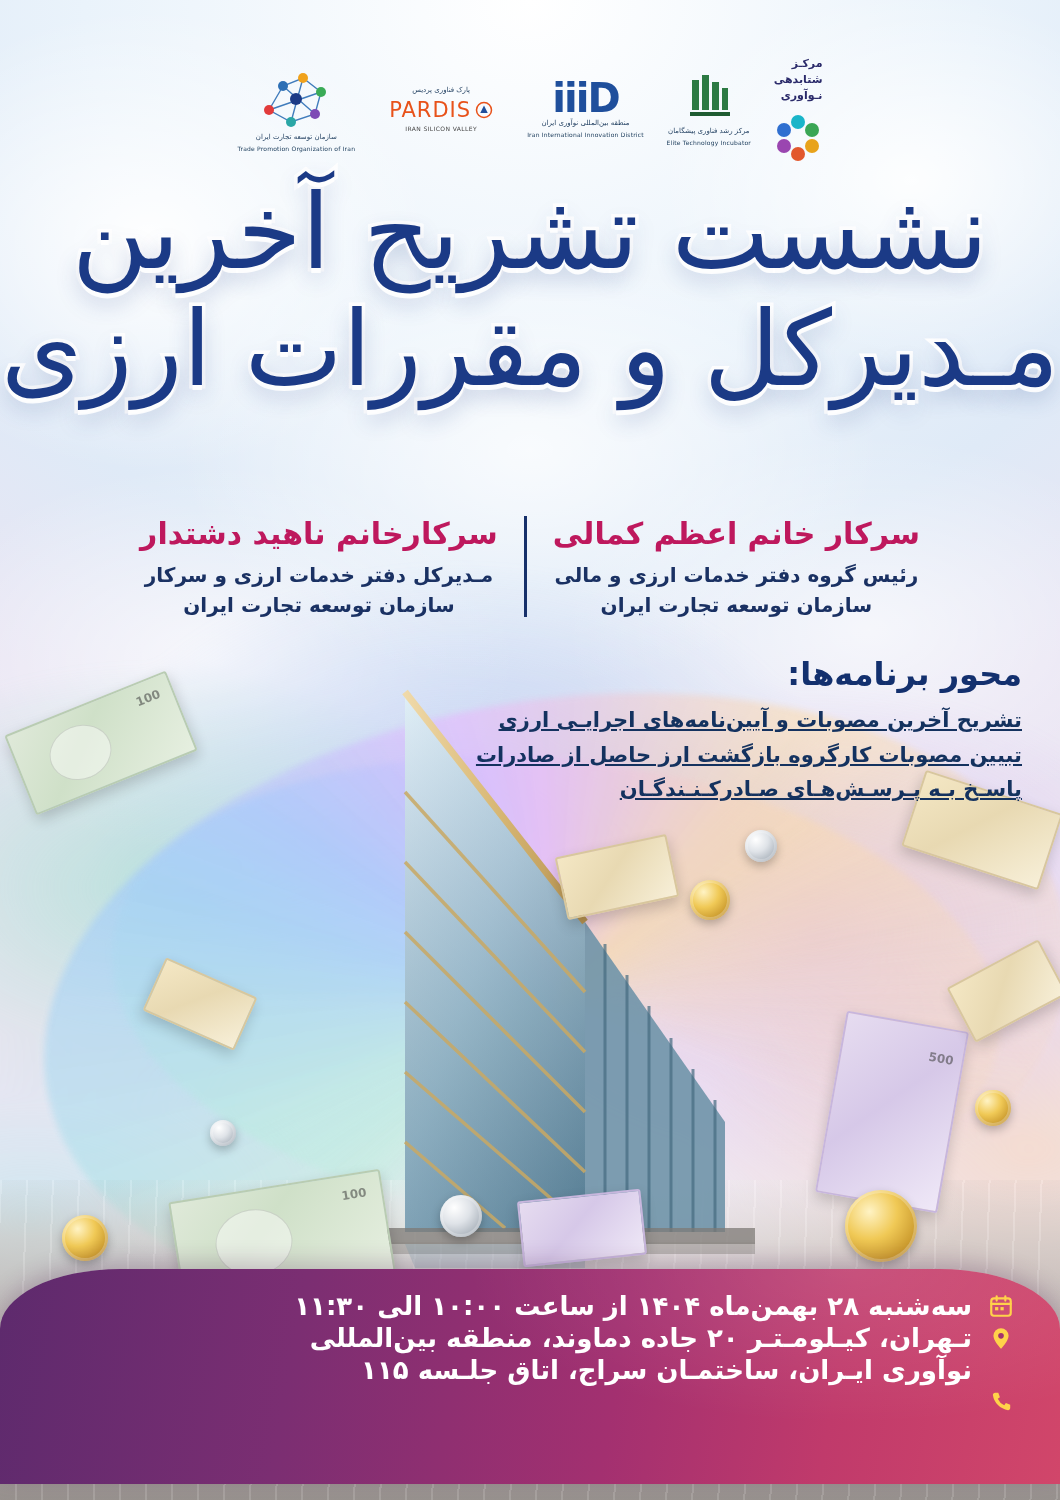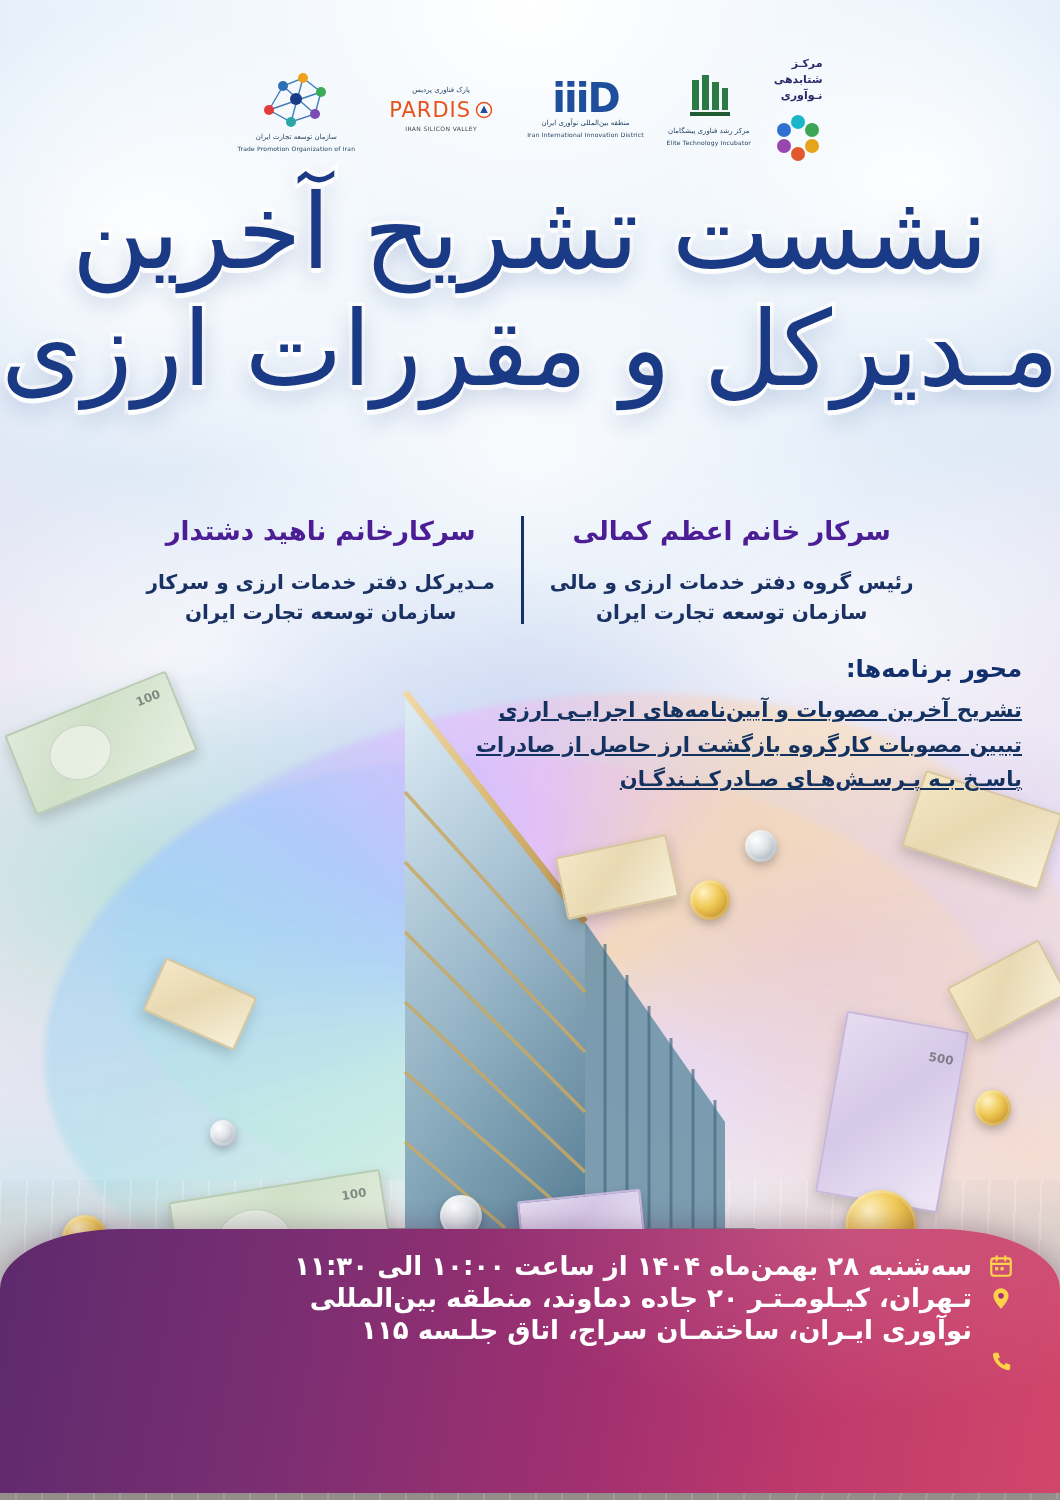--- a/index.html
+++ b/index.html
@@ -192,24 +192,24 @@
     gap: 0;
     z-index: 7;
   }
   .speaker {
     padding: 0 26px;
     text-align: center;
     color: #102a52;
   }
   .speaker + .speaker { border-right: 3px solid #16306a; }
   .sp-name {
-    font-size: 26px;
+    font-size: 30px;
     font-weight: 800;
-    color: #4c1d95;
-    margin-bottom: 24px;
+    color: #be185d;
+    margin-bottom: 12px;
     white-space: nowrap;
   }
   .sp-role {
     font-size: 20px;
     font-weight: 700;
     color: #1a3163;
     margin-bottom: 6px;
     white-space: nowrap;
   }
   .sp-org {
@@ -222,21 +222,21 @@
   
   .topics {
     position: absolute;
     top: 655px;
     right: 38px;
     text-align: right;
     z-index: 7;
     color: #0e2a55;
   }
   .topics-title {
-    font-size: 24px;
+    font-size: 32px;
     font-weight: 800;
     color: #13306e;
     margin-bottom: 10px;
   }
   .topic-item {
     font-size: 21px;
     font-weight: 700;
     color: #14325f;
     line-height: 1.65;
     letter-spacing: .5px;
@@ -299,22 +299,22 @@
   }
   .coin.silver {
     background:
       radial-gradient(circle at 34% 30%, #ffffff 0%, #dfe3e8 40%, #aeb6bf 75%, #8d959e 100%);
   }
 
   
   .footer {
     position: absolute;
     left: 0; right: 0;
-    bottom: 7px;
-    height: 264px;
+    bottom: 16px;
+    height: 215px;
     background:
       linear-gradient(100deg, #5d2a6d 0%, #7b2e72 28%, #a33070 58%, #c03a6b 78%, #d1466a 100%);
     border-top-left-radius: 120px 60px;
     border-top-right-radius: 120px 60px;
     z-index: 8;
     box-shadow: 0 -6px 22px rgba(80,30,80,0.25);
   }
   .footer:before {
     content: "";
     position: absolute;

